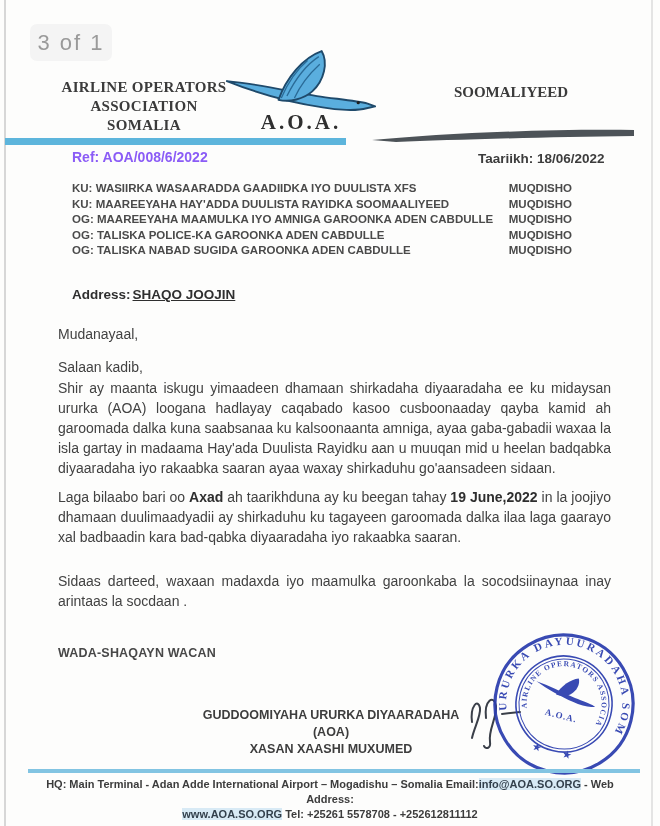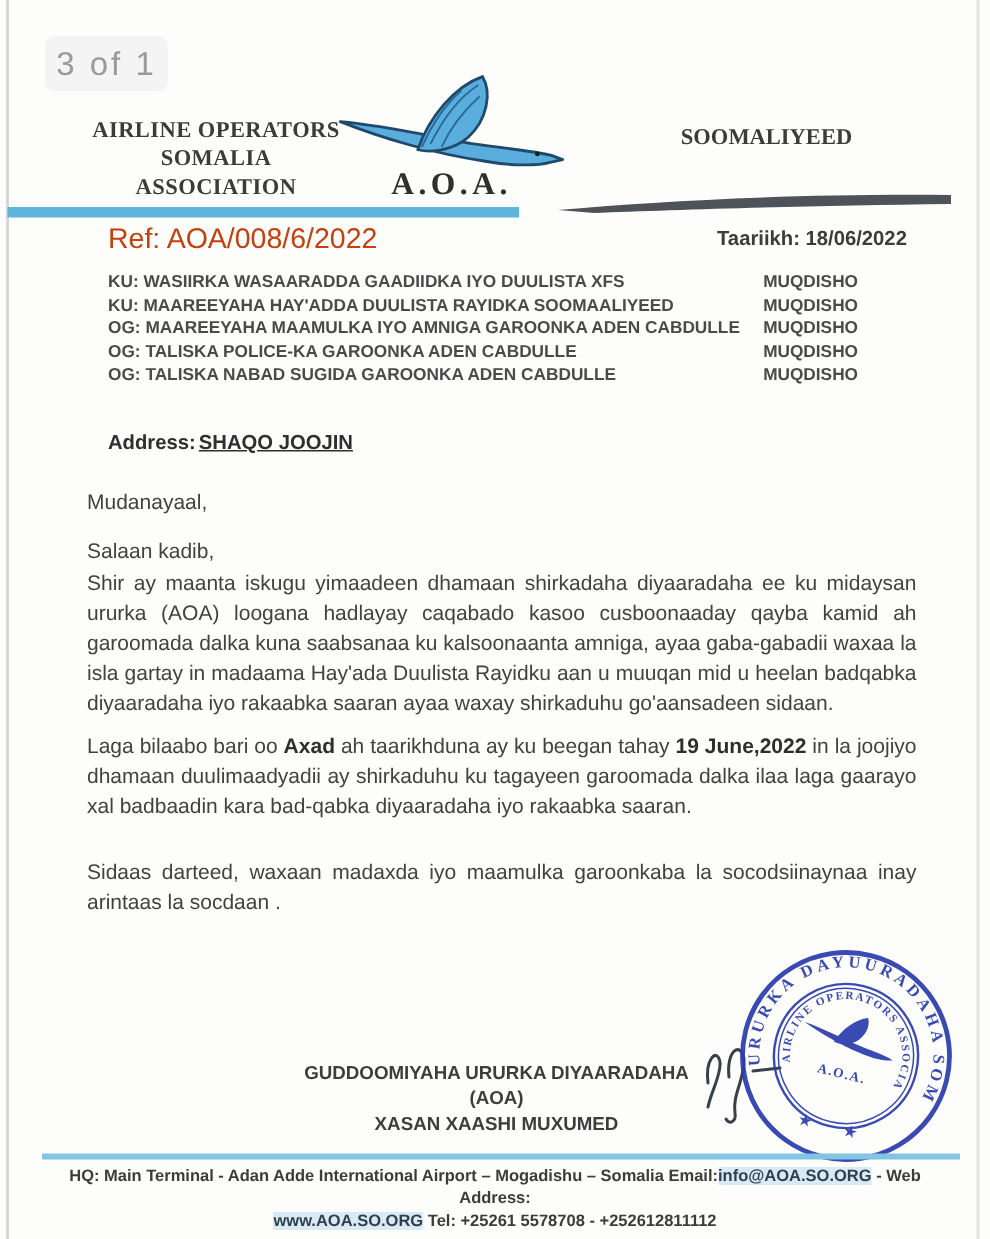--- a/index.html
+++ b/index.html
@@ -29,21 +29,21 @@
     letter-spacing:3px; color:#2f2f2f;
   }
   .lh-right {
     position:absolute; left:382px; top:82px; width:258px; text-align:center;
     font-family:"Liberation Serif", serif; font-weight:bold; font-size:15px;
     line-height:20px; color:#3b3b3b;
   }
   .bar-blue { position:absolute; left:5px; top:138px; width:341px; height:7px; background:#5db5dc; }
   .swoosh   { position:absolute; left:370px; top:127px; width:266px; height:16px; }
 
-  .ref  { position:absolute; left:72px;  top:149px; font-size:19px; font-weight:normal; color:#c2410c; }
+  .ref  { position:absolute; left:72px;  top:149px; font-size:14px; font-weight:bold; color:#8b5cf6; }
   .date { position:absolute; left:478px; top:151px; font-size:13.5px; font-weight:bold; color:#3c3c3c; }
 
   .recipients { position:absolute; left:72px; top:181px; width:500px; font-size:11.5px; font-weight:bold; color:#4a4a4a; }
   .recip-row  { display:flex; justify-content:space-between; line-height:15.6px; }
 
   .subject { position:absolute; left:72px; top:287px; font-size:13.5px; font-weight:bold; color:#2f2f2f; }
   .subject-value { text-decoration:underline; margin-left:2px; }
 
   .line { position:absolute; left:58px; font-size:14px; color:#424242; }
   .sal1 { top:326px; }
@@ -99,22 +99,22 @@
 </svg>
 
 <div class="page">
   <div class="edge edge-left"></div>
   <div class="edge edge-right"></div>
 
   <div class="page-badge">3 of 1</div>
 
   <div class="lh-left">
     <div>AIRLINE OPERATORS</div>
+    <div>ASSOCIATION</div>
     <div>SOMALIA</div>
-    <div>ASSOCIATION</div>
   </div>
 
   <svg class="logo" viewBox="0 0 162 70">
     <use href="#aoa-bird" fill="#5aaede" stroke="#1f4a6b" stroke-width="2" stroke-linejoin="round"></use>
     <path d="M66,50 C74,34 86,17 100,8 M74,52 C80,39 90,26 101,16 M60,52 C66,38 76,22 88,12" stroke="#2a6b97" stroke-width="1.4" fill="none"></path>
     <circle cx="142" cy="57" r="1.7" fill="#1d1d1d"></circle>
   </svg>
   <div class="logo-caption">A.O.A.</div>
 
   <div class="lh-right">
@@ -164,20 +164,21 @@
 
   <div class="line sal1">Mudanayaal,</div>
   <div class="line sal2">Salaan kadib,</div>
 
   <div class="para p1">Shir ay maanta iskugu yimaadeen dhamaan shirkadaha diyaaradaha ee ku midaysan ururka (AOA) loogana hadlayay caqabado kasoo cusboonaaday qayba kamid ah garoomada dalka kuna saabsanaa ku kalsoonaanta amniga, ayaa gaba-gabadii waxaa la isla gartay in madaama Hay'ada Duulista Rayidku aan u muuqan mid u heelan badqabka diyaaradaha iyo rakaabka saaran ayaa waxay shirkaduhu go'aansadeen sidaan.</div>
 
   <div class="para p2"><span>Laga bilaabo bari oo </span><b>Axad</b><span> ah taarikhduna ay ku beegan tahay </span><b>19 June,2022</b><span> in la joojiyo dhamaan duulimaadyadii ay shirkaduhu ku tagayeen garoomada dalka ilaa laga gaarayo xal badbaadin kara bad-qabka diyaaradaha iyo rakaabka saaran.</span></div>
 
   <div class="para p3">Sidaas darteed, waxaan madaxda iyo maamulka garoonkaba la socodsiinaynaa inay arintaas la socdaan .</div>
 
+  <div class="closing">WADA-SHAQAYN WACAN</div>
 
   <div class="sig-block">
     <div>GUDDOOMIYAHA URURKA DIYAARADAHA (AOA)</div>
     <div>XASAN XAASHI MUXUMED</div>
   </div>
 
   <svg class="sig-scribble" viewBox="0 0 70 72">
     <g stroke="#3a3f49" stroke-width="2" fill="none" stroke-linecap="round">
       <path d="M14,36 C12,20 20,12 22,22 C23,30 16,42 14,52"></path>
       <path d="M28,32 C26,14 36,8 38,20 C39,32 30,44 32,56 C33,62 28,64 26,60"></path>

